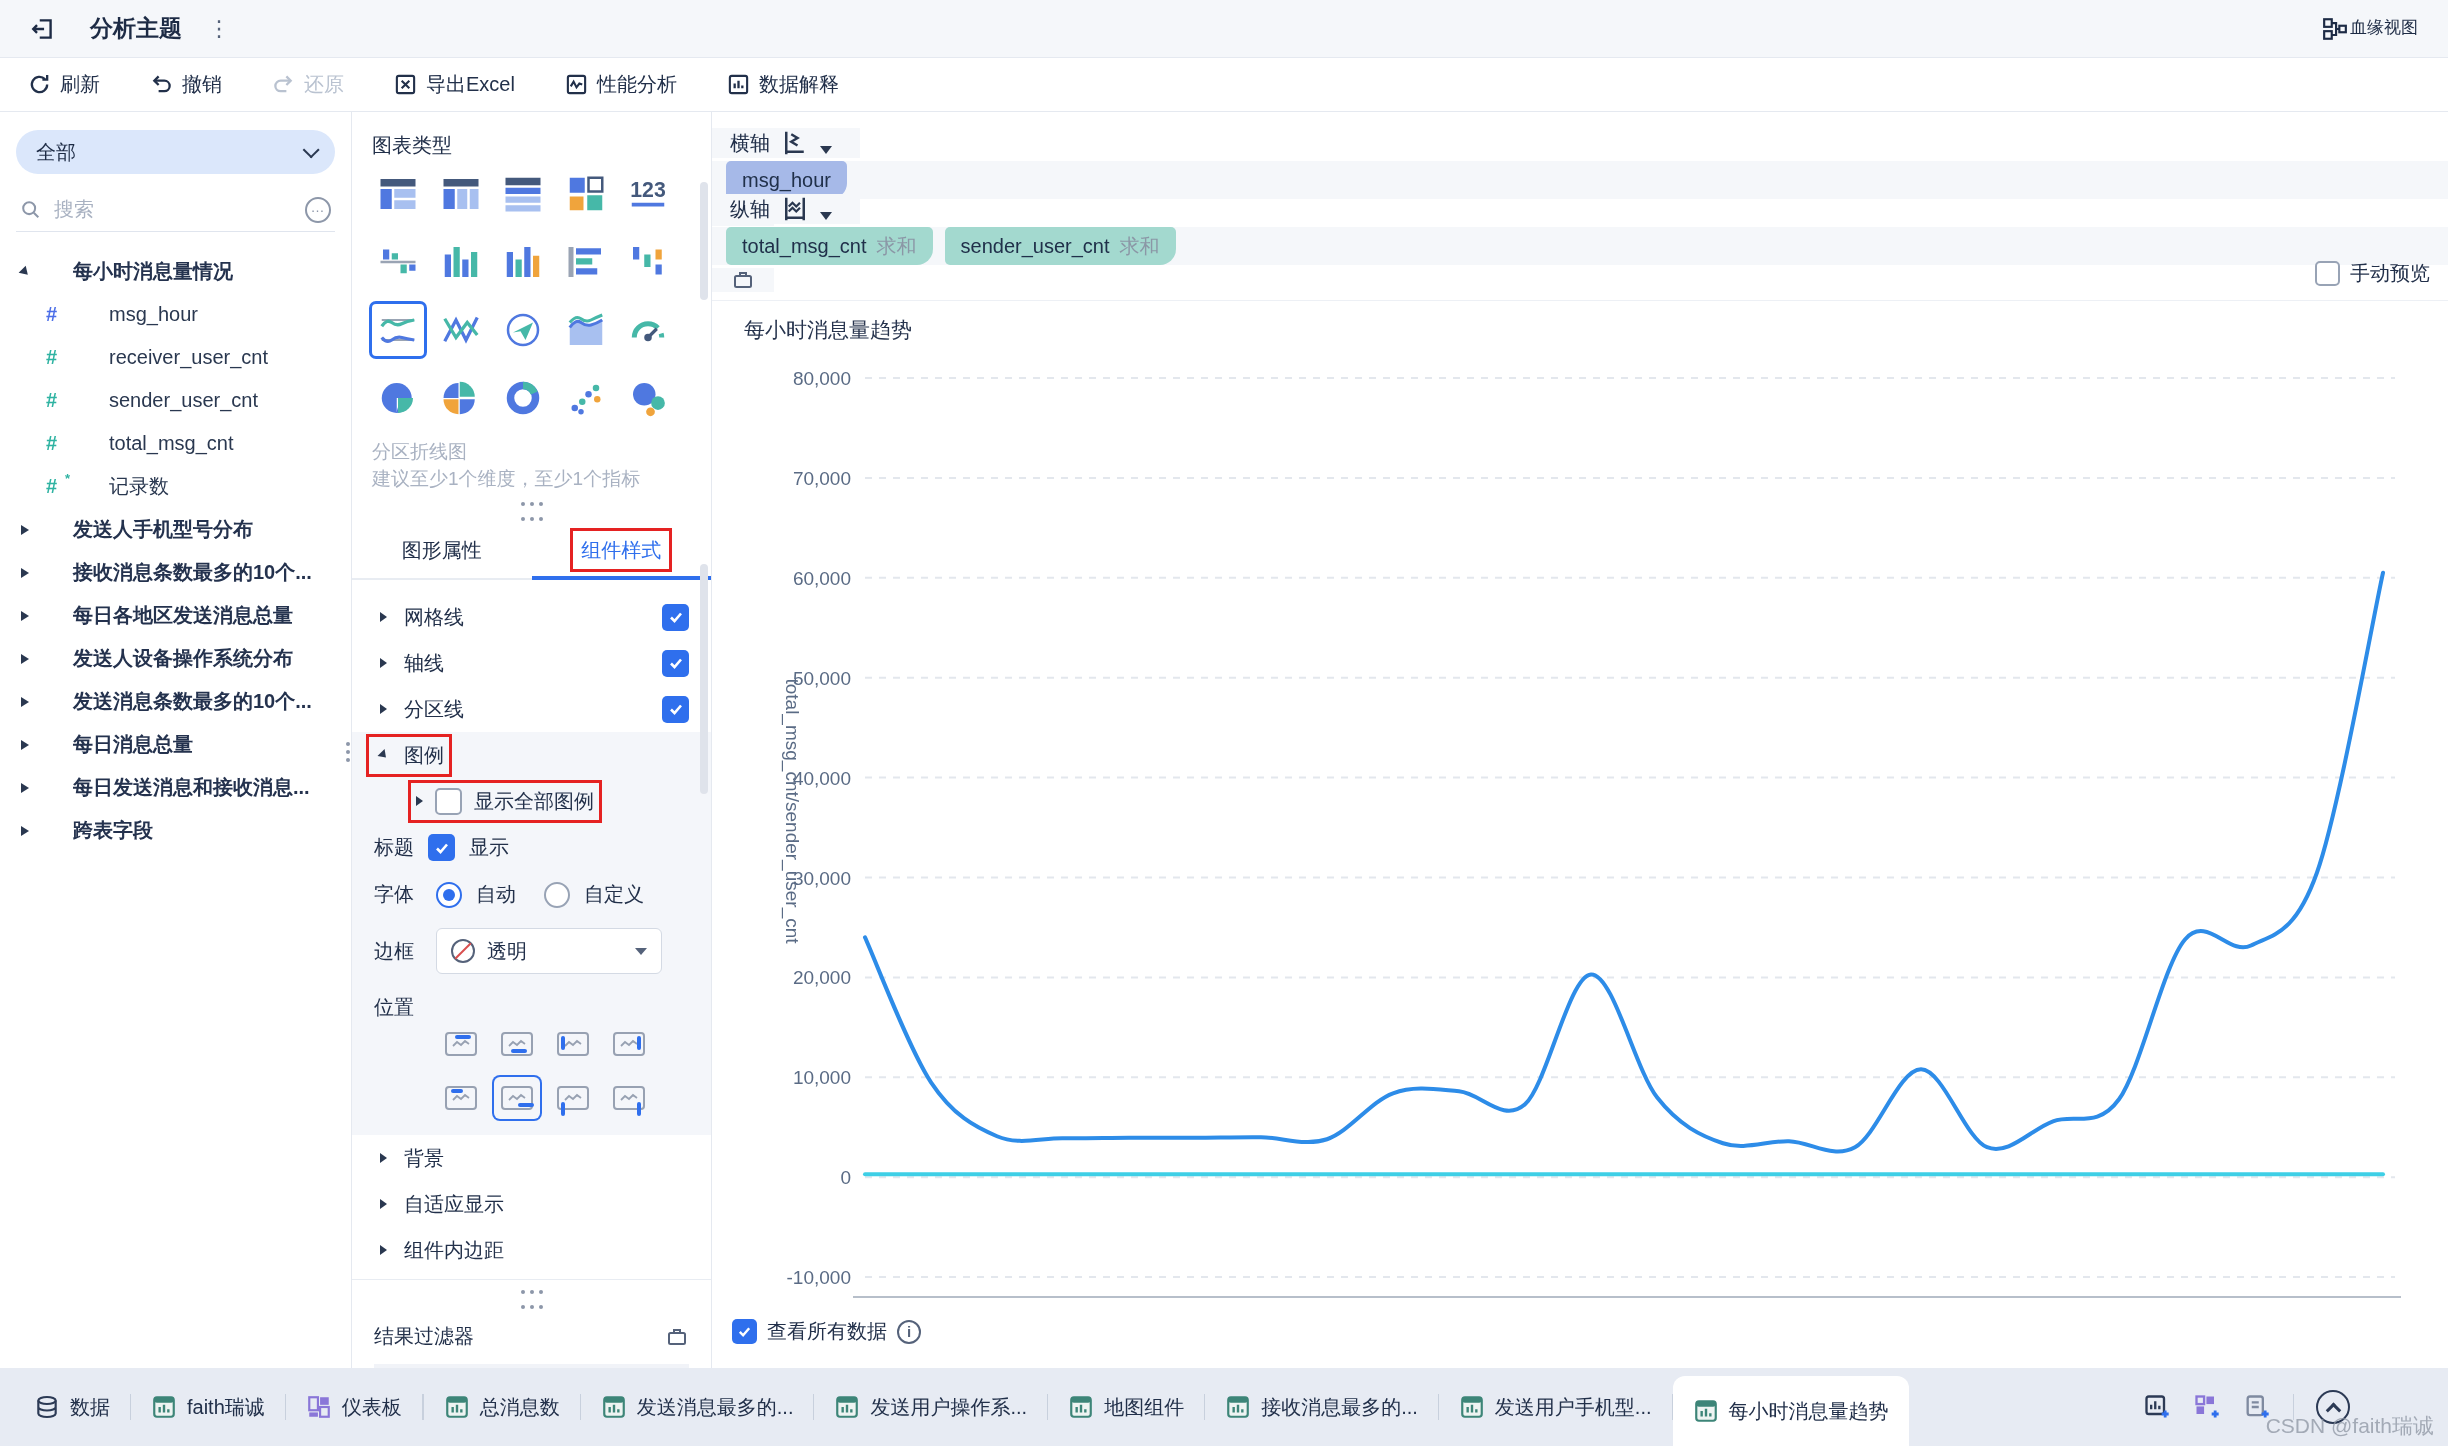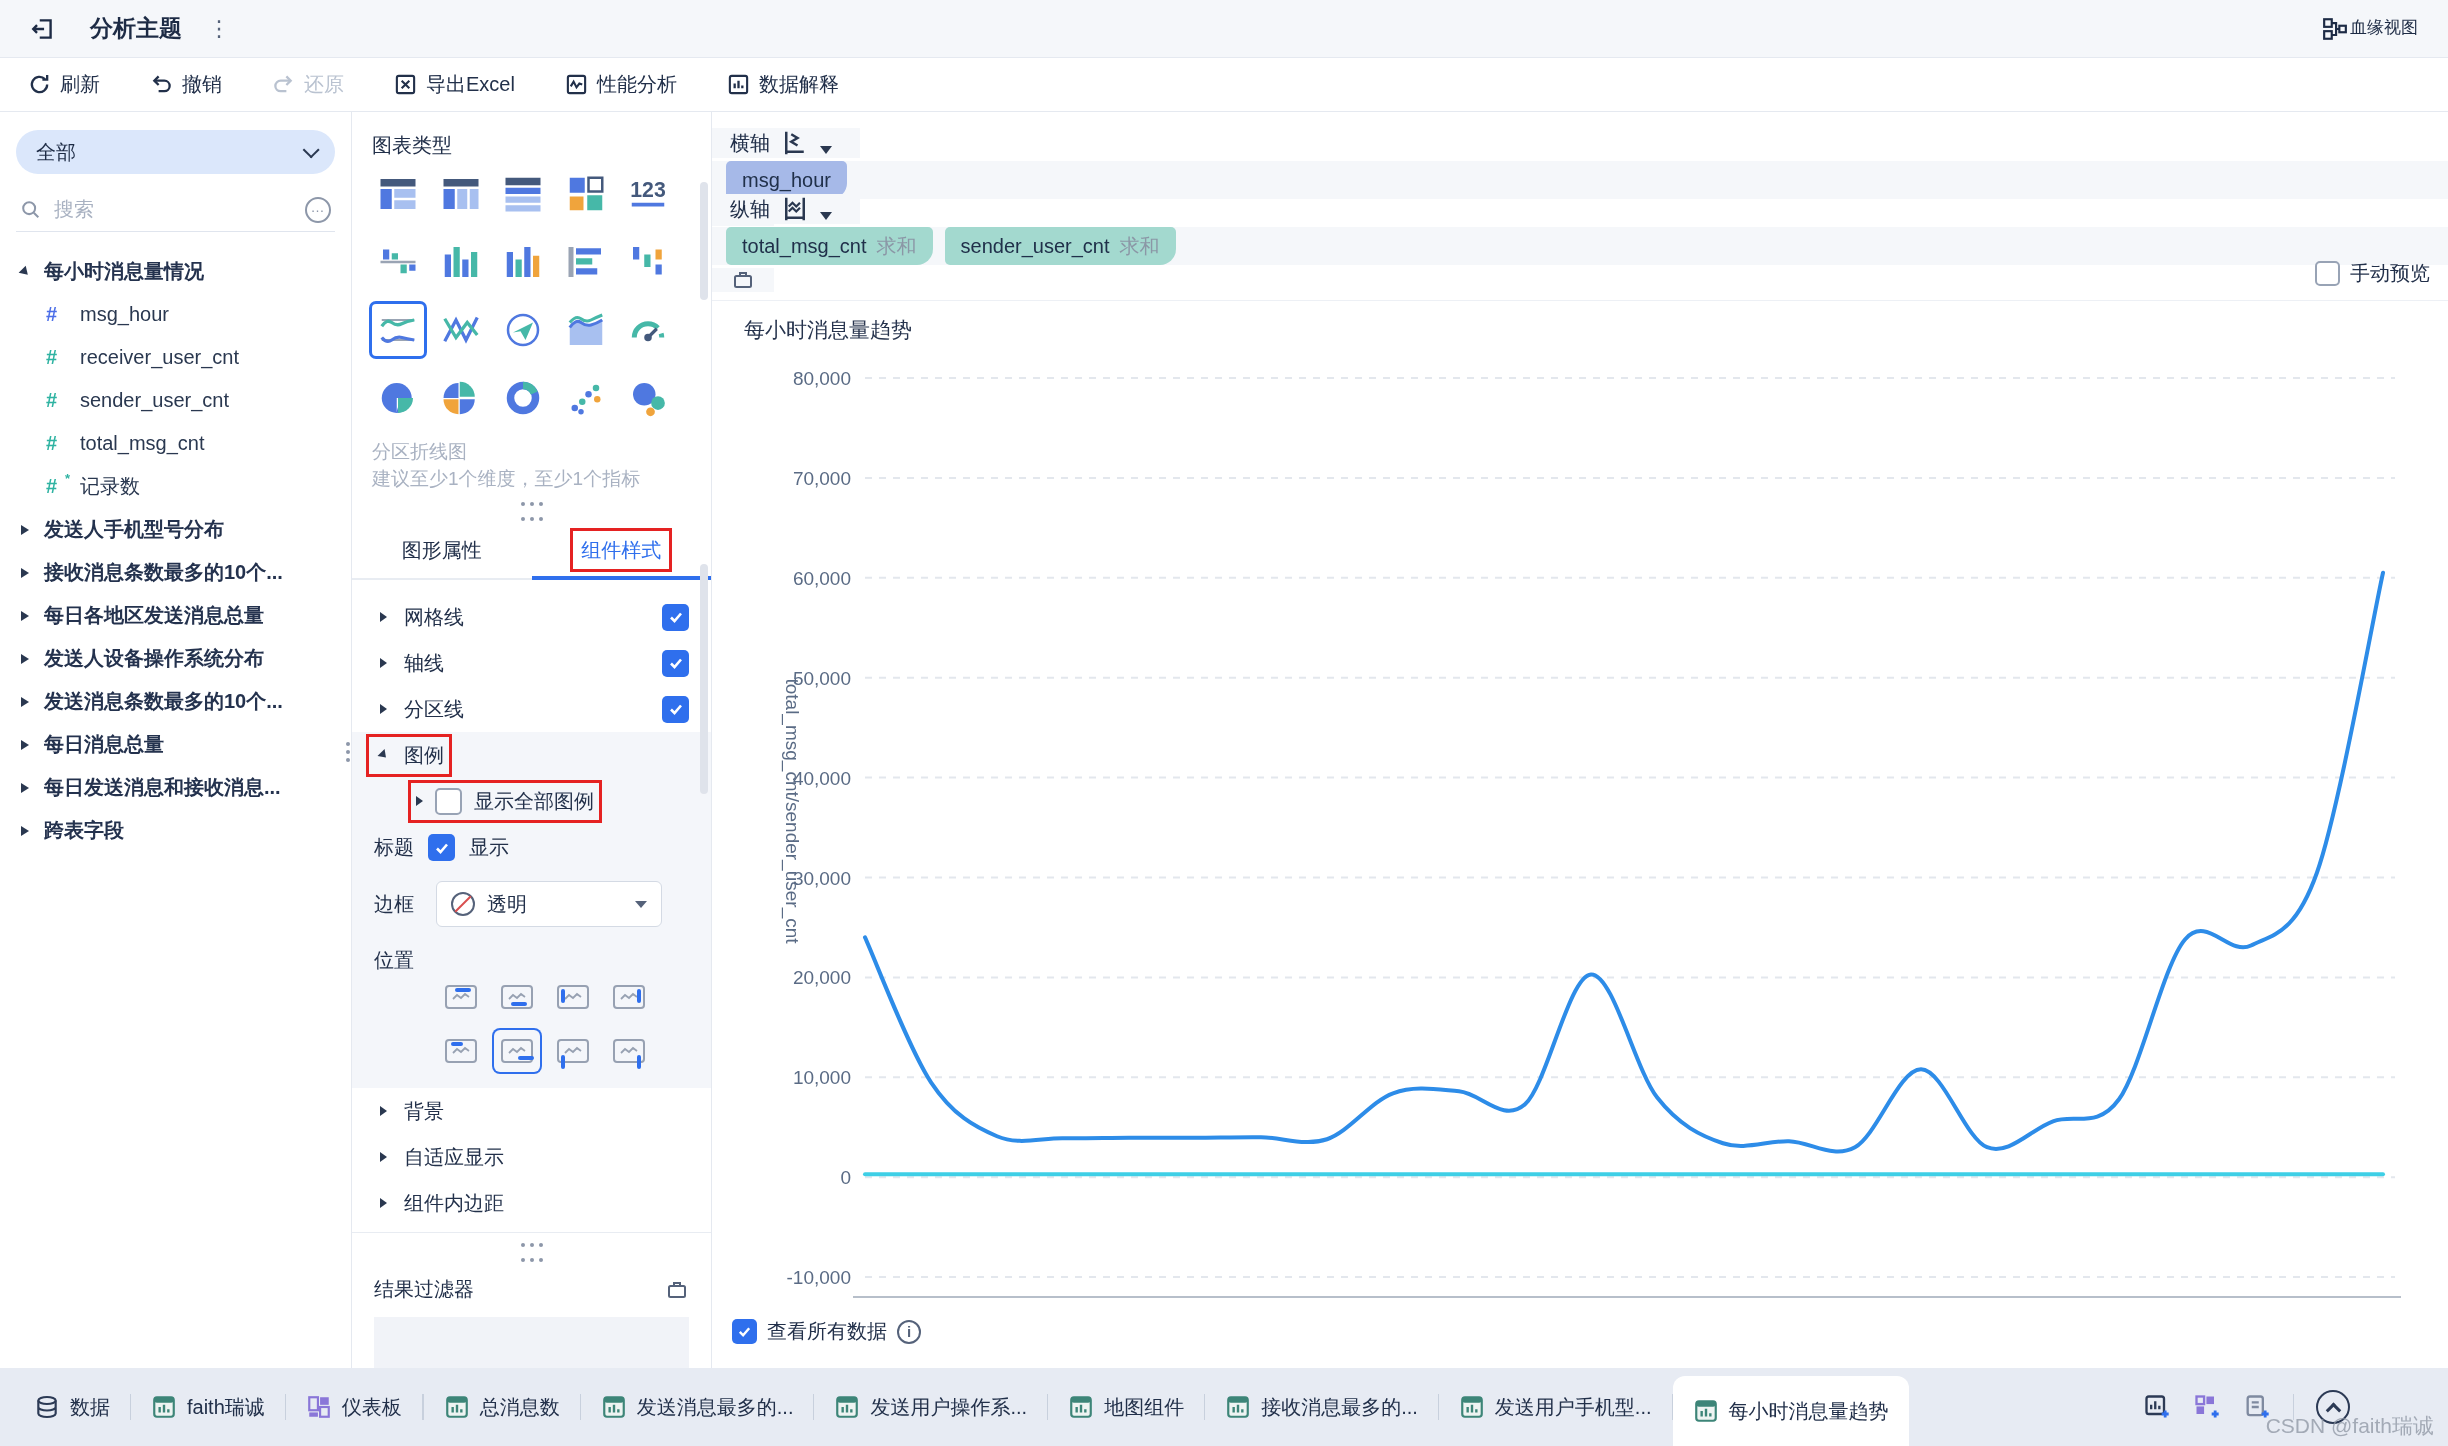--- a/index.html
+++ b/index.html
@@ -35,21 +35,21 @@
                       border-bottom:2px solid #2a3850; transform:rotate(45deg) translateY(-3px); }
   .search-row { display:flex; align-items:center; margin-top:14px; height:44px;
                 border-bottom:1px solid #e0e5ee; padding:0 4px; }
   .search-row input { border:0; outline:0; background:transparent; font-size:20px; flex:1;
                       font-family:"Liberation Sans",sans-serif; color:#22304a; min-width:0; }
   .search-row input::placeholder { color:#a9b2c2; }
   .more-circ { width:26px; height:26px; border:2px solid #8d97a9; border-radius:50%; color:#8d97a9;
                display:flex; align-items:center; justify-content:center; font-size:14px; letter-spacing:1px;
                cursor:pointer; line-height:0; padding-bottom:6px; }
   .tree { margin-top:18px; }
-  .tree-row { display:flex; align-items:center; height:43px; font-size:20px; color:#24324e; cursor:pointer; }
+  .tree-row { display:flex; align-items:center; height:43px; font-size:20px; color:#24324e; cursor:pointer;gap:29px; }
   .tree-row.group { font-weight:600; }
   .tree-row.field { padding-left:30px; font-weight:400; color:#2a3850; }
   .caret-c { width:18px; display:flex; justify-content:center; margin-right:10px; }
   .tri { width:0; height:0; border-left:8px solid #2a3850; border-top:5px solid transparent; border-bottom:5px solid transparent; }
   .tri.exp { transform:rotate(45deg); }
   .hash { font-size:20px; font-weight:bold; width:26px; margin-right:8px; position:relative; }
   .hash.blue { color:#4d6fe8; } .hash.teal { color:#2fb3a2; }
   .hash sup { position:absolute; top:-4px; right:2px; font-size:13px; color:#2fb3a2; }
   .side-handle { position:absolute; right:-7px; top:630px; display:grid; grid-template-columns:4px 4px; gap:4px; }
   .side-handle i { width:4px; height:4px; border-radius:50%; background:#8d97a9; }
@@ -554,20 +554,29 @@
             </span>
           </div>
           <div class="lbl-row">
             <span>标题</span>
             <span class="cb">
                 <svg width="16" height="16" viewBox="0 0 16 16">
                   <path d="M3 8.5 l3.5 3.5 L13 4.5" fill="none" stroke="#fff" stroke-width="2.6"></path>
                 </svg>
               </span>
             <span>显示</span>
+          </div>
+          <div class="lbl-row">
+            <span style="margin-right:8px">字体</span>
+            <span class="radio on">
+                <i></i>
+              </span>
+            <span>自动</span>
+            <span class="radio" style="margin-left:14px"></span>
+            <span>自定义</span>
           </div>
           <div class="lbl-row">
             <span style="margin-right:8px">边框</span>
             <span class="border-select">
               <span class="noicon"></span>
               <span>透明</span>
               <span class="dd"></span>
             </span>
           </div>
           <div class="lbl-row" style="padding-bottom:0">

